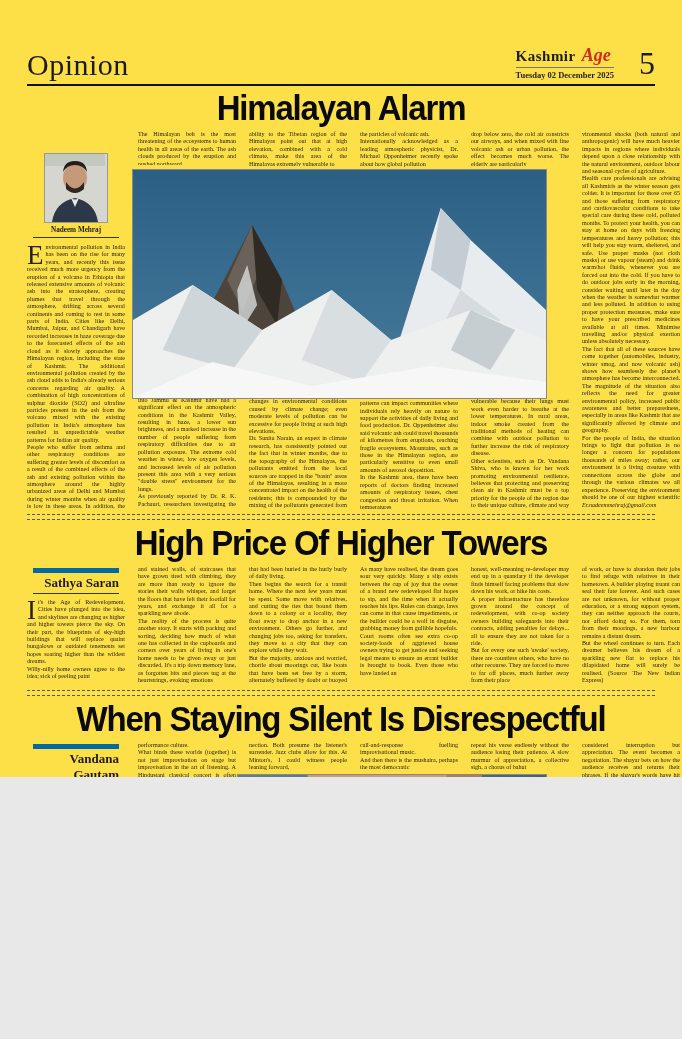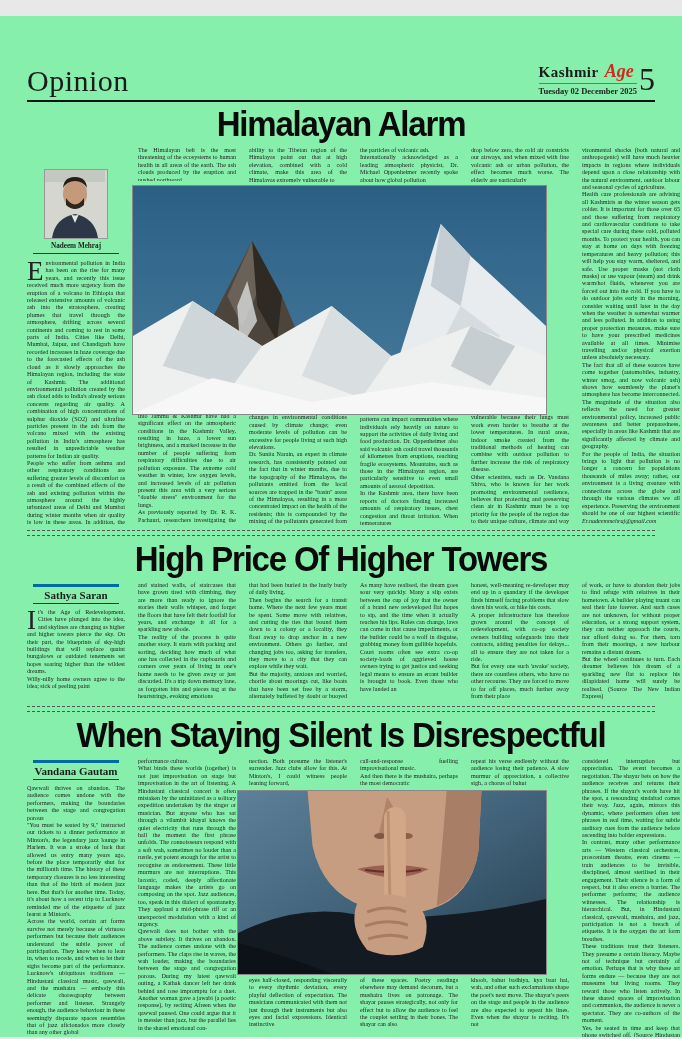--- a/index.html
+++ b/index.html
@@ -1,26 +1,26 @@
 <!DOCTYPE html>
 <html><head>
 <meta charset="utf-8">
 <style>
   html,body { margin:0; padding:0; background:#e8e8e8; }
   .page {
-    width:682px; height:1021px; margin:16px auto; background:#86efac;
+    width:682px; height:777px; margin:0 auto; background:#fde047;
     position:relative; overflow:hidden; color:#1b1b1b;
     font-family:"Liberation Serif", serif;
   }
   .content { position:absolute; left:27px; top:30px; width:628px; }
 
   
   .hdr { display:flex; justify-content:space-between; align-items:flex-end; height:52px; }
   .section-title { font-size:30px; font-weight:400; letter-spacing:0.5px; }
-  .hdr-right { display:flex; align-items:flex-end; gap:2px; }
+  .hdr-right { display:flex; align-items:flex-end; gap:25px; }
   .masthead { text-align:left; padding-bottom:2px; }
   .logo { border-bottom:1px solid #777; padding-bottom:1px; white-space:nowrap; }
   .logo-kashmir { font-family:"Liberation Serif",serif; font-weight:700; font-size:15px; letter-spacing:0.5px; }
   .logo-age { font-family:"Liberation Serif",serif; font-style:italic; font-weight:700; font-size:18px; color:#d02a20; margin-left:2px; }
   .masthead-date { font-family:Liberation Serif, serif; font-size:8.5px; font-weight:700; color:#222; margin-top:2px; }
   .page-num { font-size:32px; font-weight:400; line-height:30px; padding-bottom:4px; }
   .hdr-rule { height:2px; background:#111; margin-top:2px; }
 
   
   .headline {
@@ -42,23 +42,23 @@
   .seg-fill { flex:1 1 auto; }
   .a3 .seg-top { height:32px; }
   .a3 .seg-bot { margin-top:187px; }
 
   .dropcap {
     float:left; font-size:27px; line-height:21px; font-weight:400;
     padding:1px 2px 0 0; font-family:"Liberation Serif",serif;
   }
 
   .byline {
-    width:86px; margin:2px auto 5px auto; text-align:center;
-    font-weight:700; font-size:11px; font-family:"Liberation Serif",serif;
-    border-top:3px solid #0369a1; border-bottom:1px solid #333; padding:2px 0;
+    width:86px; margin:2px auto 5px auto; text-align:right;
+    font-weight:700; font-size:13px; font-family:"Liberation Serif",serif;
+    border-top:5px solid #0369a1; border-bottom:1px solid #333; padding:2px 0;
   }
   .photo-box { width:62px; margin:22px auto 0 auto; border:1px solid #999; line-height:0; background:#d4d6cf; }
   .photo-caption {
     width:86px; margin:3px auto 6px auto; text-align:center; font-weight:700;
     font-size:7.2px; border-bottom:1px solid #333; padding-bottom:3px;
   }
   .email { font-size:6.1px; line-height:7.4px; font-style:italic; margin-top:1px; }
 
   .divider { margin:5px 0 4px 0; height:4px; border-top:1px dashed #555; border-bottom:1px dashed #555; }
 

